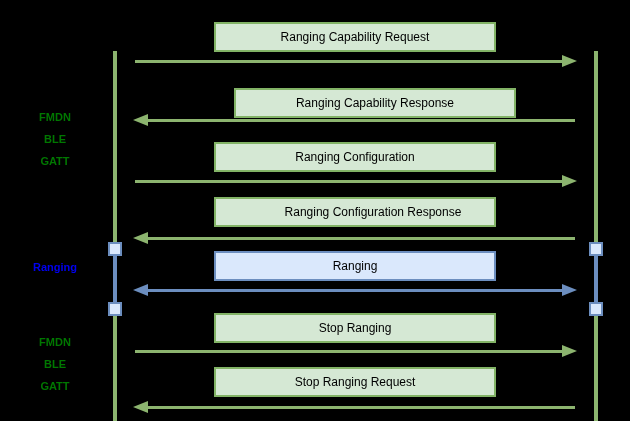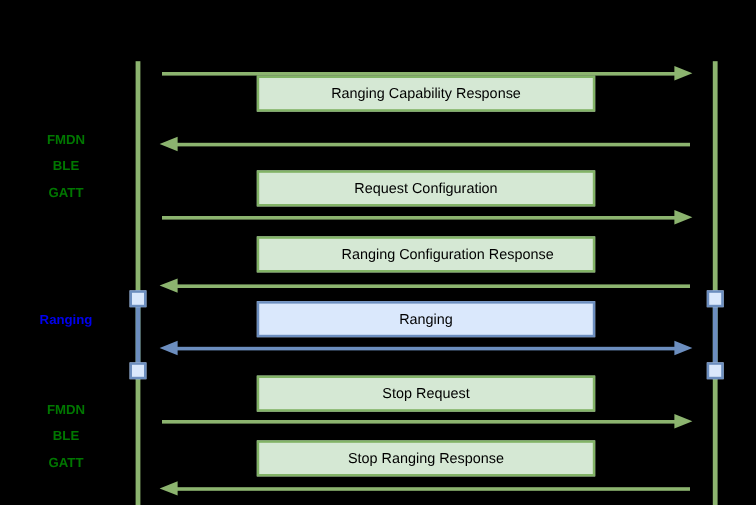--- a/index.html
+++ b/index.html
@@ -69,21 +69,21 @@
     box-sizing: border-box;
     display: flex;
     align-items: center;
     justify-content: center;
     font-size: 12px;
     color: #000000;
   }
   .msg-box.green { background: #D5E8D4; border: 2px solid #82B366; }
   .msg-box.blue  { background: #DAE8FC; border: 2px solid #6C8EBF; }
   .b1 { top: 22px; }
-  .b2 { top: 63px; }
+  .b2 { top: 88px; margin-left: 20px; }
   .b3 { top: 142px; }
   .b4 { top: 197px; padding-left: 36px; }
   .b5 { top: 251px; }
   .b6 { top: 313px; }
   .b7 { top: 367px; }
 
   
   .arrow {
     position: absolute;
     left: 133px;
@@ -144,26 +144,27 @@
   </div>
   <div class="side-label blue middle">
     <div>Ranging</div>
   </div>
   <div class="side-label green bottom">
     <div>FMDN</div>
     <div>BLE</div>
     <div>GATT</div>
   </div>
 
+  <div class="msg-box green b1">Ranging Capability Request</div>
   <div class="msg-box green b2">Ranging Capability Response</div>
-  <div class="msg-box green b3">Request Configuration</div>
+  <div class="msg-box green b3">Ranging Configuration</div>
   <div class="msg-box green b4">Ranging Configuration Response</div>
   <div class="msg-box blue  b5">Ranging</div>
-  <div class="msg-box green b6">Stop Request</div>
-  <div class="msg-box green b7">Stop Ranging Response</div>
+  <div class="msg-box green b6">Stop Ranging</div>
+  <div class="msg-box green b7">Stop Ranging Request</div>
 
   <div class="arrow green dir-right a1">
     <div class="shaft"></div>
     <div class="head point-right"></div>
   </div>
   <div class="arrow green dir-left a2">
     <div class="shaft"></div>
     <div class="head point-left"></div>
   </div>
   <div class="arrow green dir-right a3">

